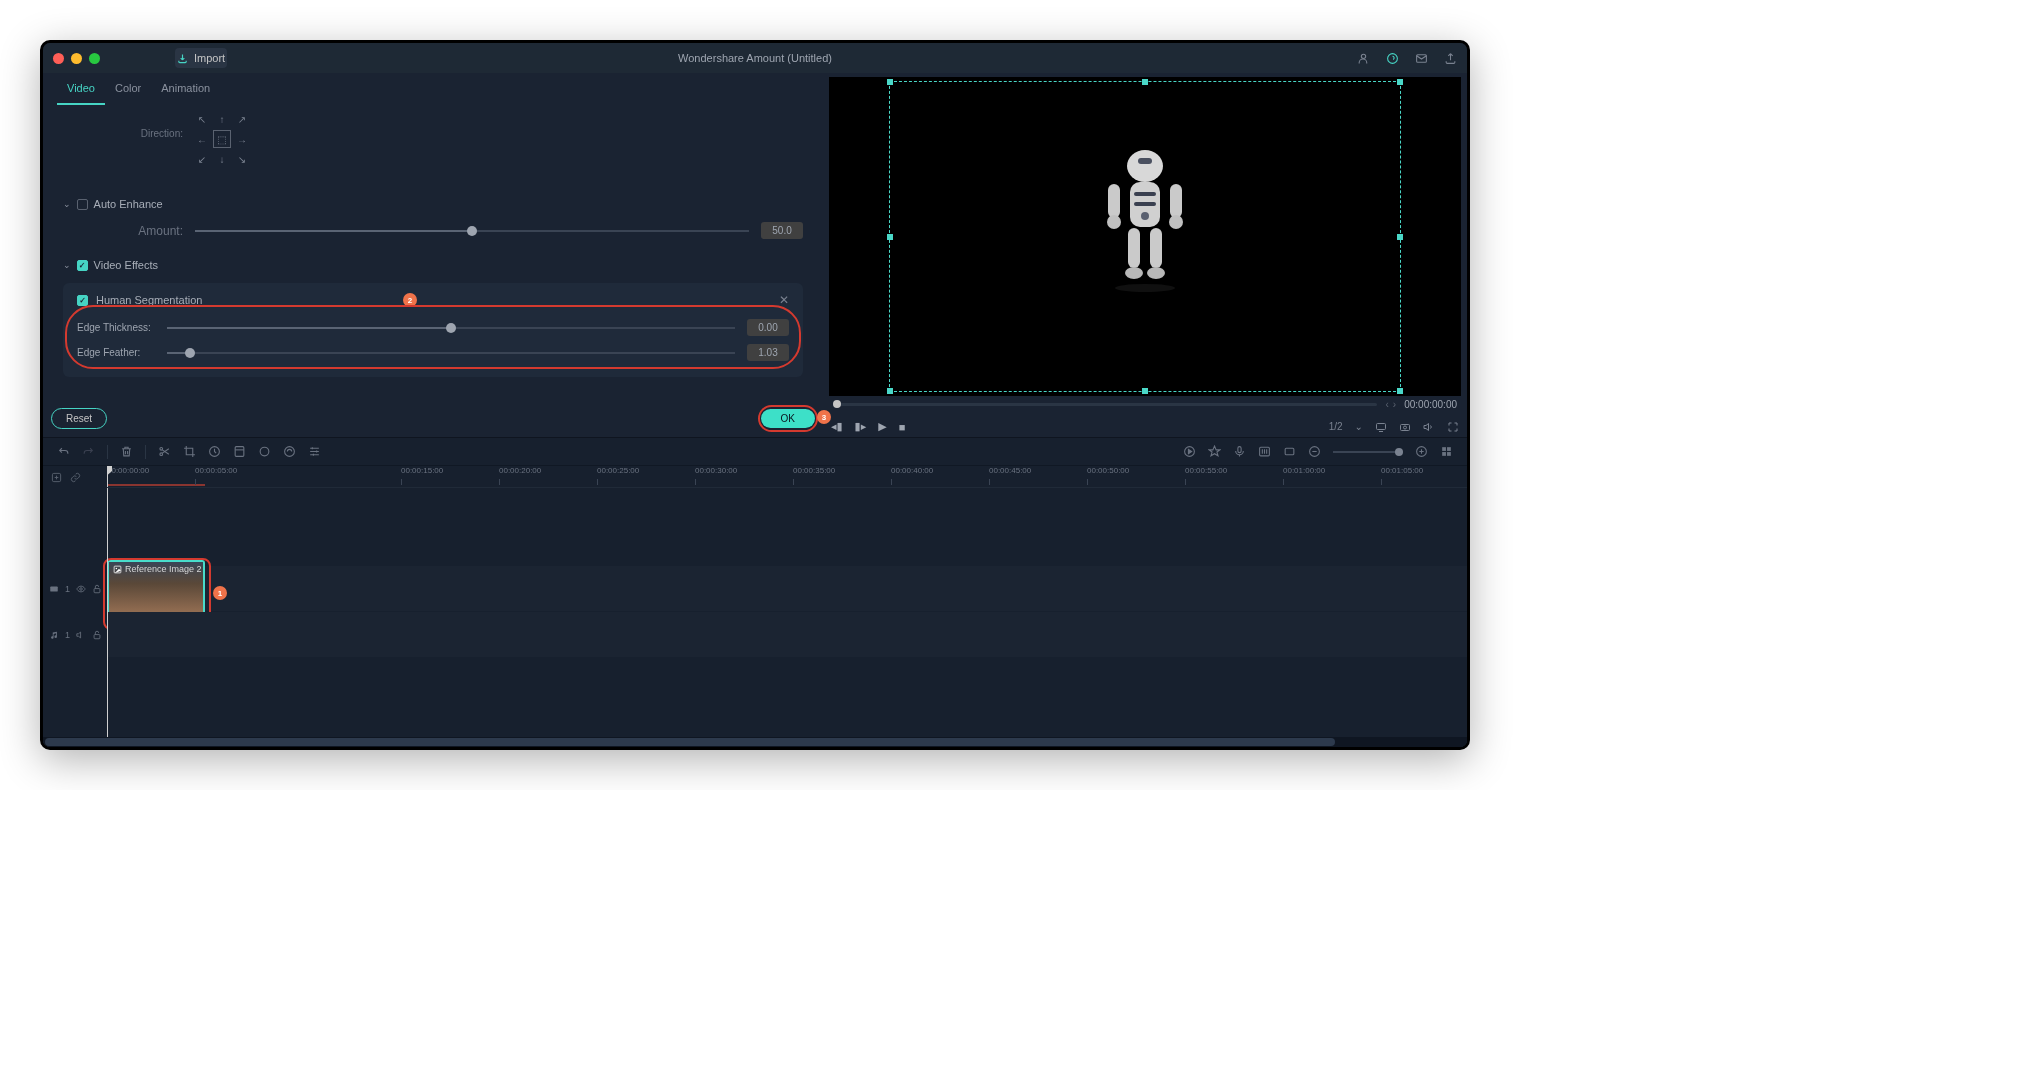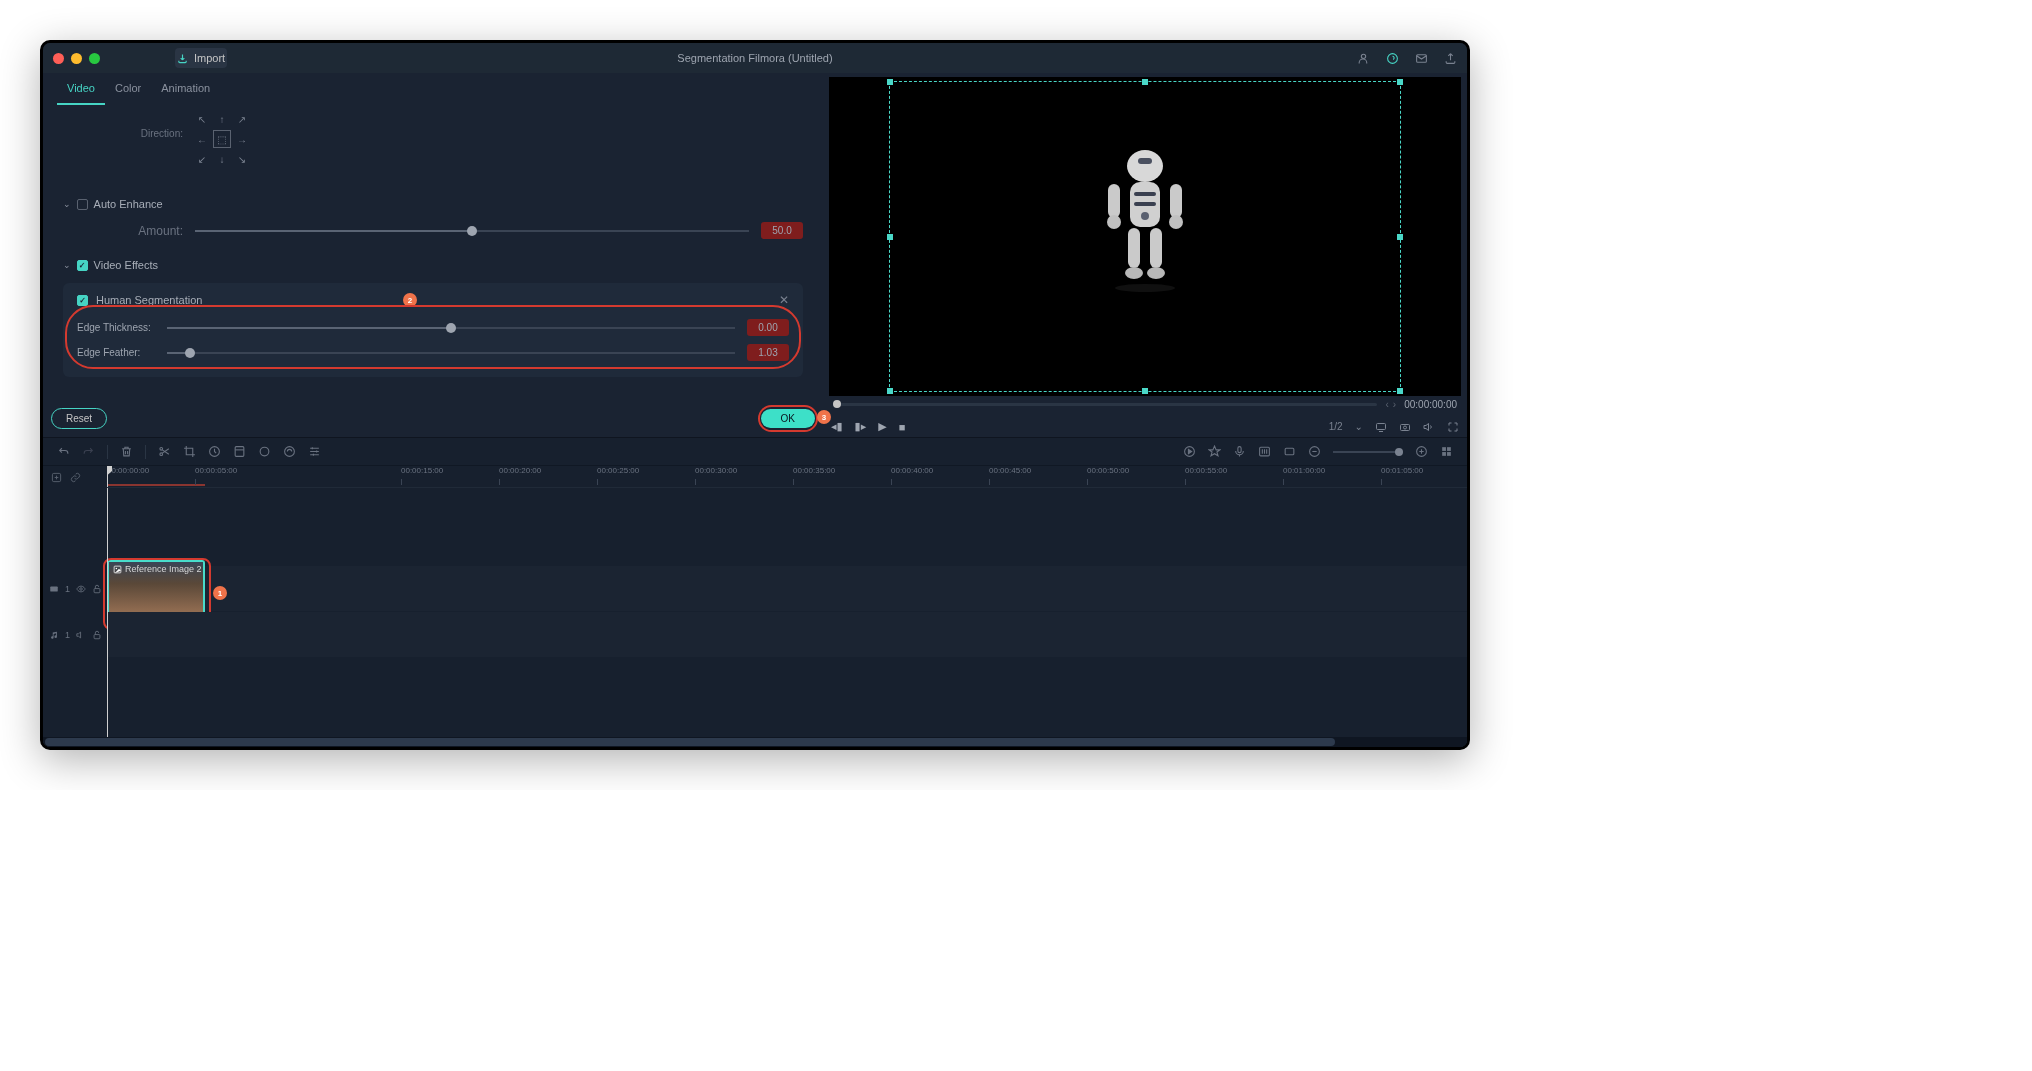--- a/index.html
+++ b/index.html
@@ -37,21 +37,21 @@
     .checkbox { width: 11px; height: 11px; border: 1px solid #5a6270; border-radius: 2px; display: inline-flex; align-items: center; justify-content: center; cursor: pointer; }
     .checkbox.checked { background: #46d4c4; border-color: #46d4c4; }
     .checkbox.checked::after { content: '✓'; color: #1a2332; font-size: 8px; font-weight: bold; }
     .section-title { color: #a8aeb8; font-size: 11px; }
     
     .slider-row { display: flex; align-items: center; gap: 12px; padding: 6px 0 6px 50px; }
     .slider-label { color: #6a7280; font-size: 12px; width: 70px; text-align: right; }
     .slider-track { flex: 1; height: 2px; background: #3a4454; position: relative; cursor: pointer; }
     .slider-fill { position: absolute; height: 100%; background: #5a6474; left: 0; }
     .slider-thumb { width: 10px; height: 10px; background: #9ea5b0; border-radius: 50%; position: absolute; top: -4px; transform: translateX(-50%); cursor: grab; }
-    .slider-value { width: 42px; background: #7f1d1d; color: #9ea5b0; font-size: 10px; padding: 3px 6px; border-radius: 3px; text-align: center; }
+    .slider-value { width: 42px; background: #404040; color: #9ea5b0; font-size: 10px; padding: 3px 6px; border-radius: 3px; text-align: center; }
     
     .effect-box { background: #1f2a3a; border-radius: 6px; padding: 10px 14px; margin-top: 6px; position: relative; }
     .effect-header { display: flex; align-items: center; gap: 8px; }
     .effect-title { color: #a8aeb8; font-size: 11px; }
     .effect-close { margin-left: auto; color: #7a8290; cursor: pointer; font-size: 12px; }
     
     .red-annotation { border: 2px solid #d43a2f; border-radius: 28px; position: absolute; pointer-events: none; }
     .badge { width: 14px; height: 14px; background: #f0734a; border-radius: 50%; color: #fff; font-size: 8px; display: flex; align-items: center; justify-content: center; position: absolute; font-weight: bold; pointer-events: none; }
     
     .effect-sliders { padding: 8px 0 2px 0; position: relative; }
@@ -129,21 +129,21 @@
       <div class="traffic-light tl-close"></div>
       <div class="traffic-light tl-min"></div>
       <div class="traffic-light tl-max"></div>
     </div>
     <div class="import-btn">
       <svg width="11" height="11" viewBox="0 0 24 24" fill="none" stroke="#46d4c4" stroke-width="2.5">
           <path d="M12 3v12m0 0l-4-4m4 4l4-4M4 17v2a2 2 0 002 2h12a2 2 0 002-2v-2"></path>
         </svg>
       <span>Import</span>
     </div>
-    <div class="title">Segmentation Filmora (Untitled)</div>
+    <div class="title">Wondershare Amount (Untitled)</div>
     <div class="titlebar-right">
       <svg width="13" height="13" viewBox="0 0 24 24" fill="none" stroke="currentColor" stroke-width="2">
           <circle cx="12" cy="8" r="4"></circle>
           <path d="M4 21v-1a7 7 0 0114 0v1"></path>
         </svg>
       <svg width="13" height="13" viewBox="0 0 24 24" fill="none" stroke="#46d4c4" stroke-width="2">
           <circle cx="12" cy="12" r="9"></circle>
           <path d="M12 16v.01M12 8a3 3 0 011 5.83"></path>
         </svg>
       <svg width="13" height="13" viewBox="0 0 24 24" fill="none" stroke="currentColor" stroke-width="2">

